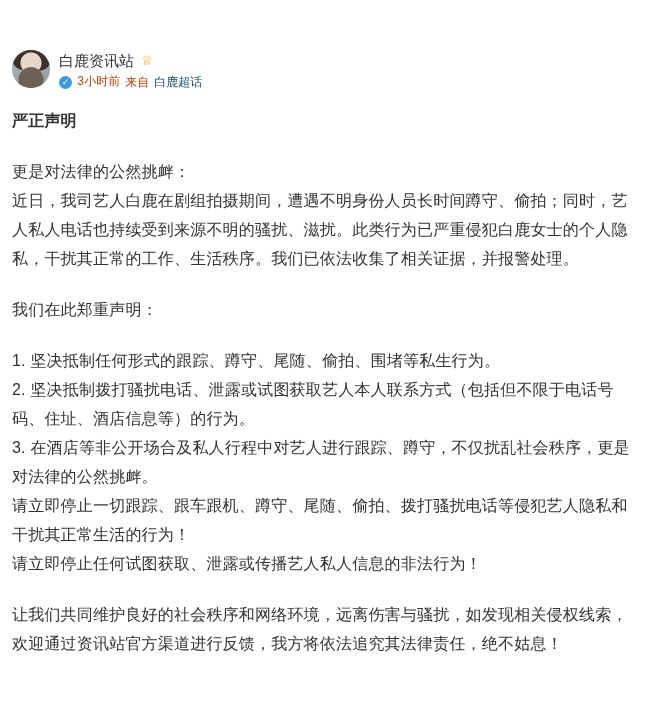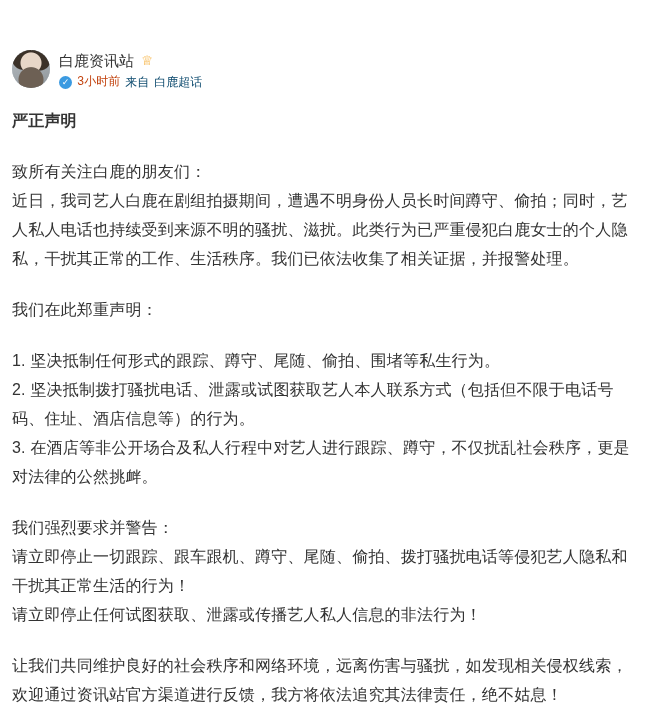--- a/index.html
+++ b/index.html
@@ -85,21 +85,21 @@
     height: 13px;
     border-radius: 50%;
     background: #3b9ae1;
     color: #ffffff;
     font-size: 9px;
     line-height: 13px;
     text-align: center;
     flex: 0 0 13px;
   }
   .meta-time { color: #c2410c; font-family: Liberation Mono, monospace; }
-  .meta-from { color: #0c4a6e; }
+  .meta-from { color: #c2410c; }
   .meta-source { color: #0c4a6e; }
 
   .post-body {
     padding: 10px 0 0 0;
     font-size: 16px;
     line-height: 29px;
     color: #333333;
     letter-spacing: 0.2px;
     word-break: break-all;
   }
@@ -132,25 +132,24 @@
         <span class="verified-badge">✓</span>
         <span class="meta-time">3小时前</span>
         <span class="meta-from">来自</span>
         <span class="meta-source">白鹿超话</span>
       </div>
     </div>
   </div>
 
   <div class="post-body">
     <p class="para title">严正声明</p>
-    <p class="para gap">致所有关注白鹿的朋友们：</p>
+    <p class="para gap">更是对法律的公然挑衅：</p>
     <p class="para">近日，我司艺人白鹿在剧组拍摄期间，遭遇不明身份人员长时间蹲守、偷拍；同时，艺人私人电话也持续受到来源不明的骚扰、滋扰。此类行为已严重侵犯白鹿女士的个人隐私，干扰其正常的工作、生活秩序。我们已依法收集了相关证据，并报警处理。</p>
     <p class="para gap">我们在此郑重声明：</p>
     <p class="para gap">1. 坚决抵制任何形式的跟踪、蹲守、尾随、偷拍、围堵等私生行为。</p>
     <p class="para">2. 坚决抵制拨打骚扰电话、泄露或试图获取艺人本人联系方式（包括但不限于电话号码、住址、酒店信息等）的行为。</p>
     <p class="para">3. 在酒店等非公开场合及私人行程中对艺人进行跟踪、蹲守，不仅扰乱社会秩序，更是对法律的公然挑衅。</p>
-    <p class="para gap">我们强烈要求并警告：</p>
     <p class="para">请立即停止一切跟踪、跟车跟机、蹲守、尾随、偷拍、拨打骚扰电话等侵犯艺人隐私和干扰其正常生活的行为！</p>
     <p class="para">请立即停止任何试图获取、泄露或传播艺人私人信息的非法行为！</p>
     <p class="para gap">让我们共同维护良好的社会秩序和网络环境，远离伤害与骚扰，如发现相关侵权线索，欢迎通过资讯站官方渠道进行反馈，我方将依法追究其法律责任，绝不姑息！</p>
   </div>
 
 </div>
 
 </body></html>

